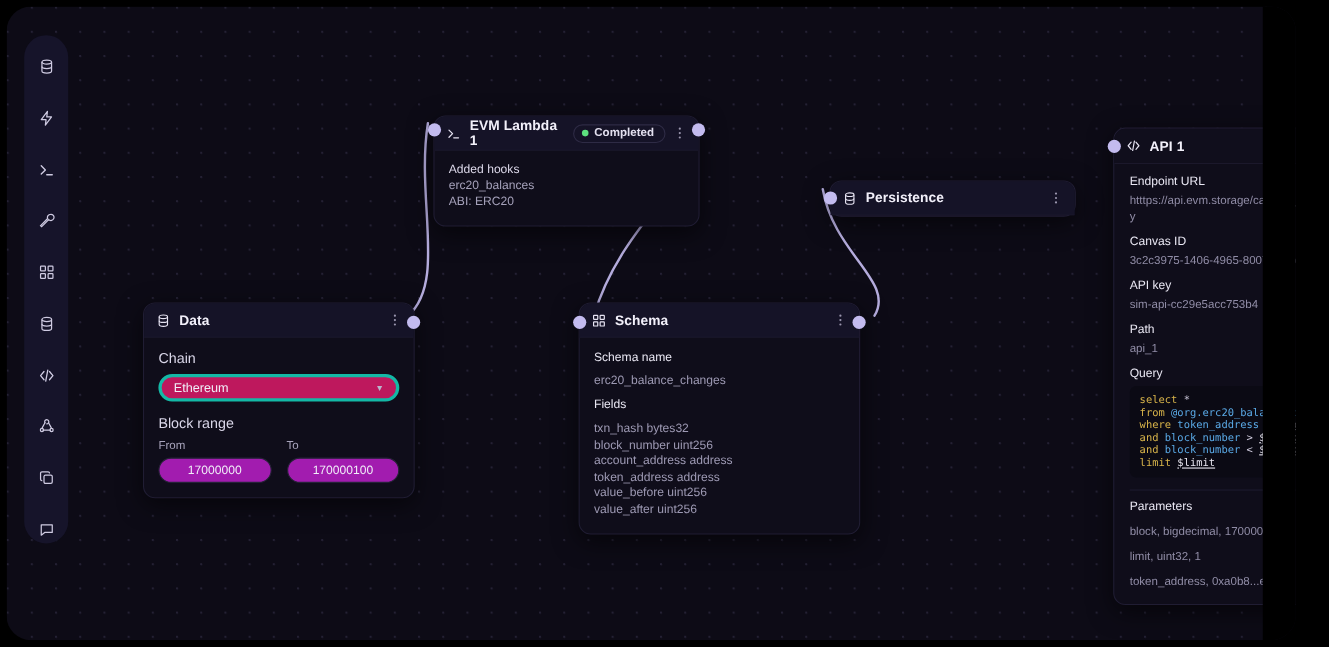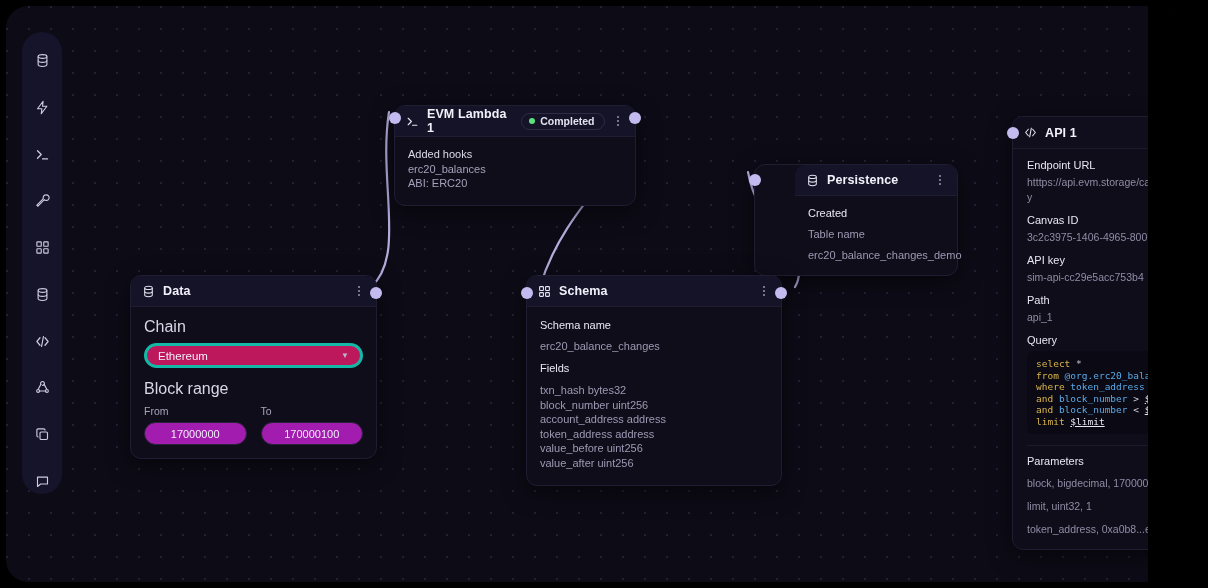--- a/index.html
+++ b/index.html
@@ -81,41 +81,41 @@
     background: #c3bbef; z-index: 5;
   }
 
   
   .lbl  { font-size: 11px; color: #e9e7f3; }
   .val  { font-size: 11px; color: #9d99b3; }
   .mono-line { font-size: 11px; color: #a5a1ba; line-height: 14.6px; }
 
   
   #node-data { left: 124px; top: 269px; width: 247px; }
-  .field-label { font-size: 16px; color: #d9d6e8; margin-bottom: 7px; }
+  .field-label { font-size: 13px; color: #d9d6e8; margin-bottom: 7px; }
   .select {
     height: 25px; border: 3px solid #14b8a6; border-radius: 13px;
     background: #be185d; display: flex; align-items: center;
     padding: 0 11px; font-size: 11.5px; color: #f0eef8;
   }
   .select .chev { margin-left: auto; color: #b9b5cc; font-size: 8px; }
   .range-row { display: flex; gap: 14px; }
   .range-col { flex: 1; }
   .range-col .cap { font-size: 10.5px; color: #a7a3bb; margin-bottom: 5px; }
   .input {
     height: 23px; border: 1px solid #262238; border-radius: 12px;
     background: #a21caf; display: flex; align-items: center; justify-content: center;
     font-size: 11px; color: #f0eef8;
   }
 
   
   #node-evm { left: 388px; top: 99px; width: 242px; }
 
   
-  #node-pers { left: 748px; top: 158px; width: 204px; padding-left: 40px; }
+  #node-pers { left: 748px; top: 158px; width: 224px; }
 
   
   #node-schema { left: 520px; top: 269px; width: 256px; }
 
   
   #node-api {
     left: 1006px; top: 110px; width: 250px;
     border-radius: 11px;
   }
   #node-api .node-head { background: #100e1c; border-bottom: 1px solid #1d1a2e; height: 32px; }
@@ -299,25 +299,20 @@
               <path d="M5 12c0 1.7 3.1 3 7 3s7-1.3 7-3"></path>
             </svg>
         </span>
         <span class="node-title">Persistence</span>
         <span class="kebab">
             <i></i>
             <i></i>
             <i></i>
           </span>
       </div>
-      <div class="node-body" style="padding:11px 13px 14px;">
-        <div class="lbl" style="margin-bottom:9px;">Created</div>
-        <div class="val" style="margin-bottom:9px;">Table name</div>
-        <div class="val">erc20_balance_changes_demo</div>
-      </div>
       <span class="port" style="left:-6px; top:9px;"></span>
     </div>
 
     <div class="node" id="node-schema">
       <div class="node-head">
         <span class="hicon">
           <svg viewBox="0 0 24 24" fill="none" stroke="currentColor" stroke-width="2">
               <rect x="3" y="3" width="7" height="7" rx="1"></rect>
               <rect x="14" y="3" width="7" height="7" rx="1"></rect>
               <rect x="3" y="14" width="7" height="7" rx="1"></rect>

